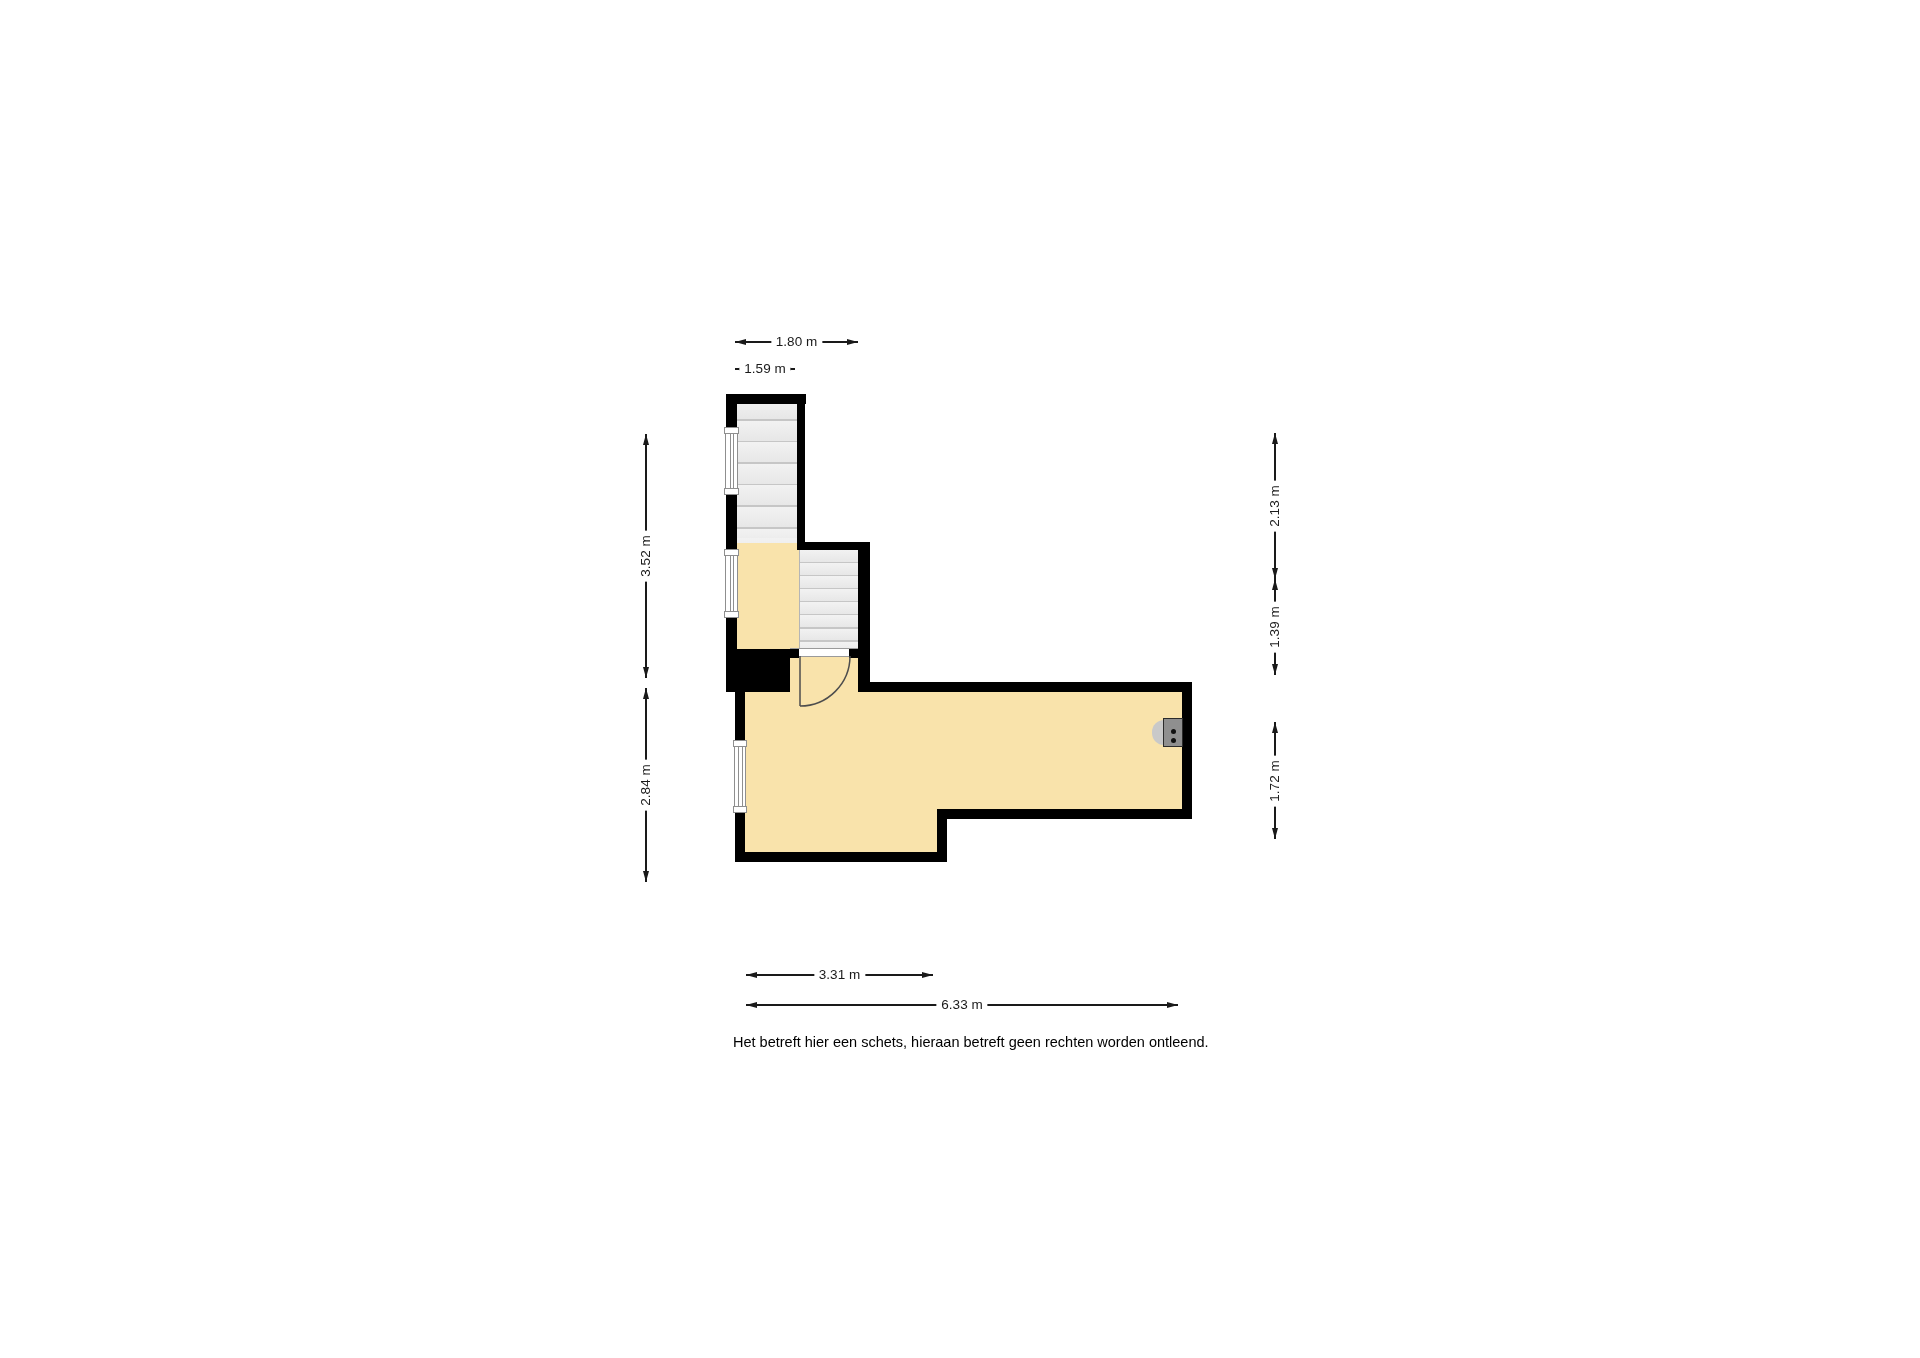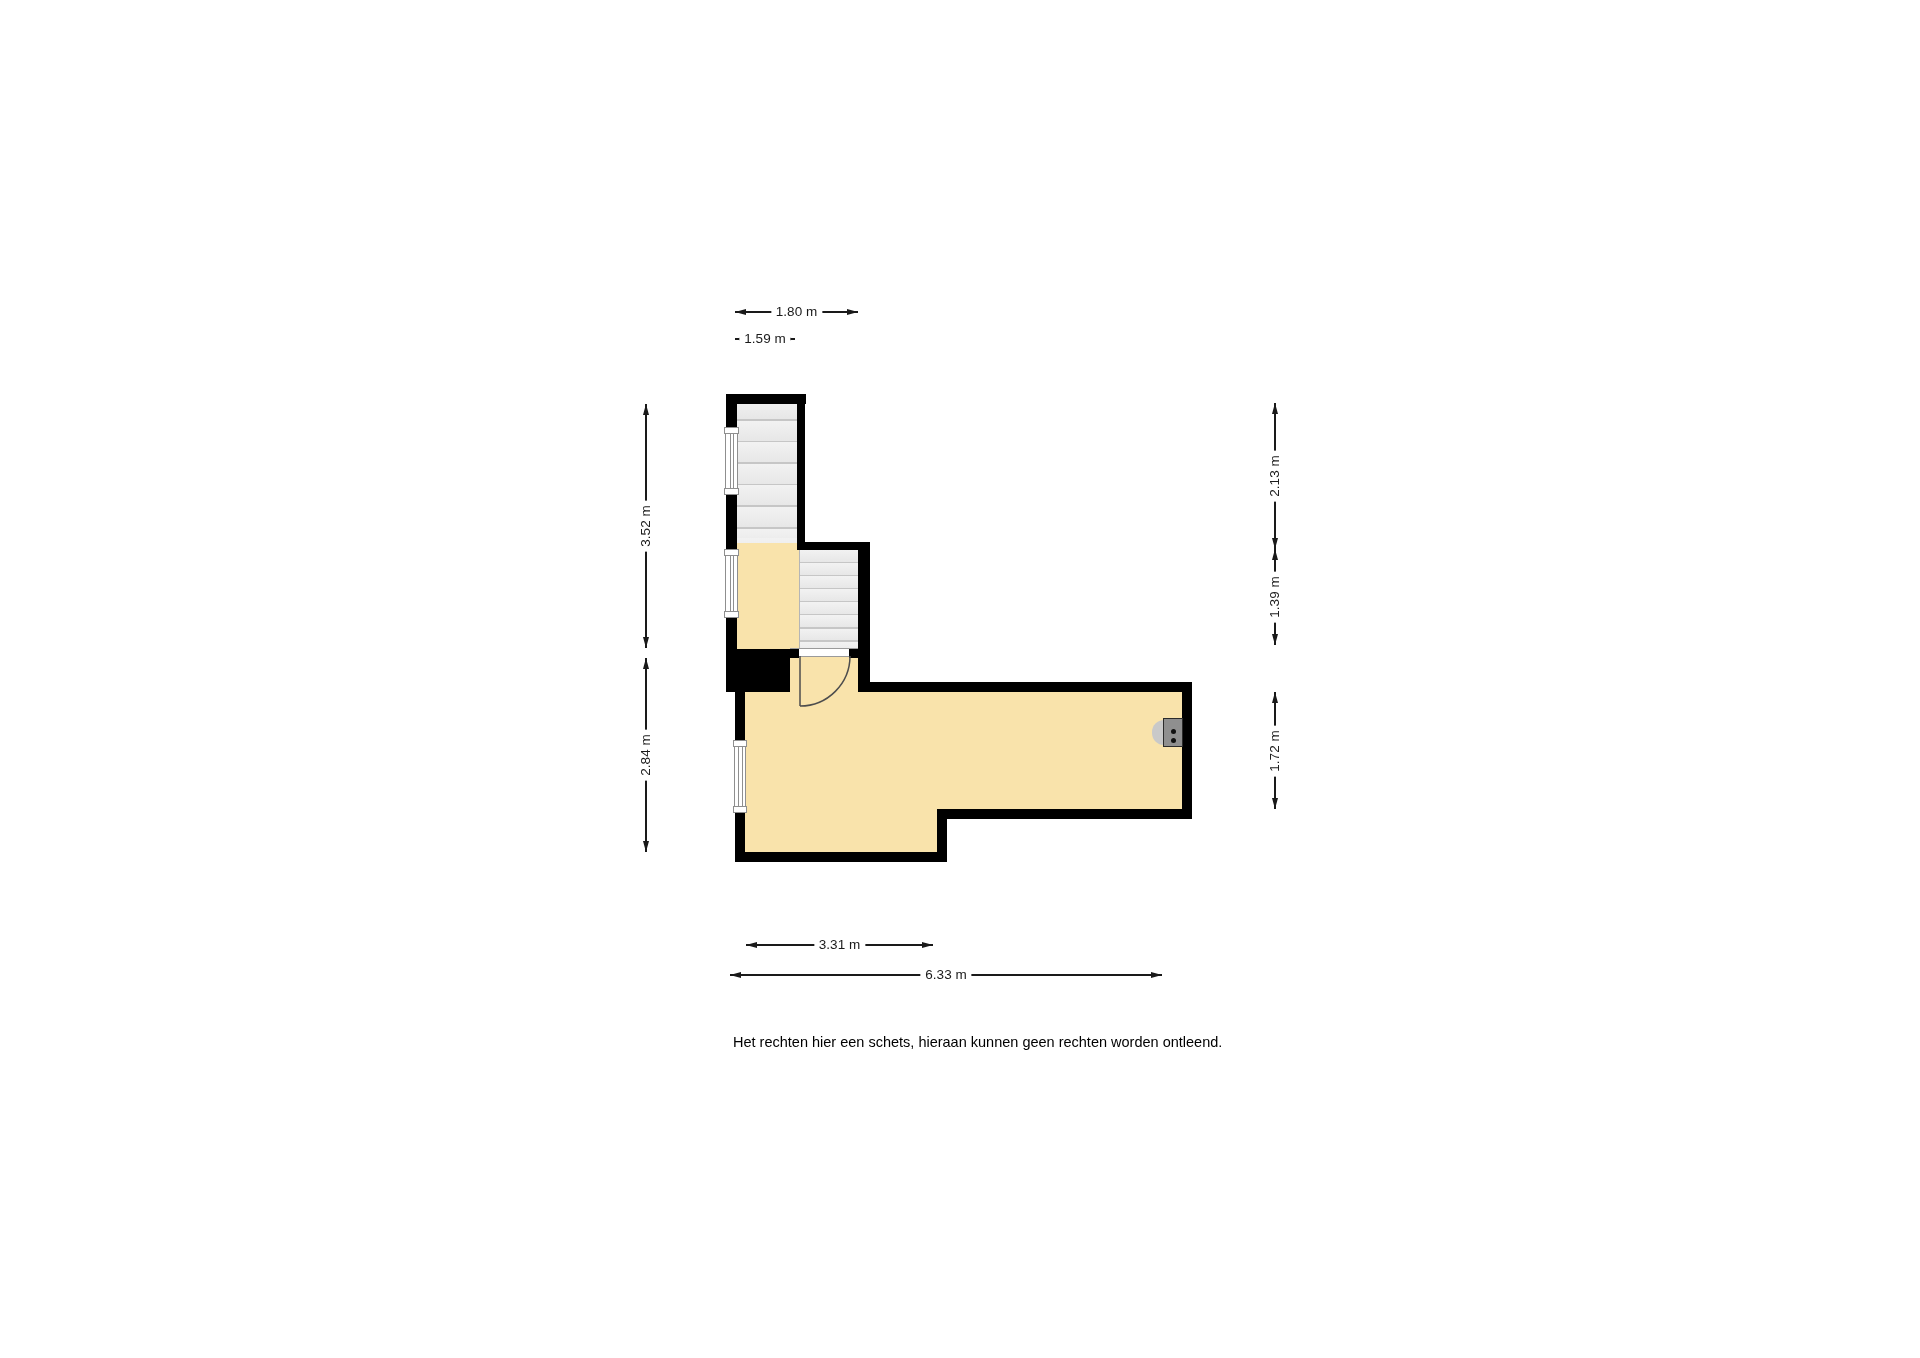--- a/index.html
+++ b/index.html
@@ -42,21 +42,21 @@
   .window{
     background:#fff;border:1px solid var(--window-line);
   }
   .window .pane{position:absolute;top:0;bottom:0;width:1px;background:var(--window-line);}
   .window .cap{position:absolute;left:-2px;right:-2px;height:5px;background:#fff;border:1px solid var(--window-line);}
   .threshold{
     background:#fff;border-top:1px solid #9a9a9a;border-bottom:1px solid #9a9a9a;
   }
   .jamb{position:absolute;top:0;width:9px;height:9px;background:var(--wall);}
   
-  .dim{position:absolute;font-size:13.5px;line-height:1;color:var(--dim-color);}
+  .dim{position:absolute;font-size:13.5px;line-height:1;color:var(--dim-color);margin-top:30px;}
   .dim .line-h{position:absolute;left:0;right:0;top:50%;height:1.3px;margin-top:-0.65px;background:var(--dim-color);}
   .dim .line-v{position:absolute;top:0;bottom:0;left:50%;width:1.3px;margin-left:-0.65px;background:var(--dim-color);}
   .dim .arr-l{position:absolute;left:0;top:50%;transform:translateY(-50%);width:0;height:0;
     border-top:3.5px solid transparent;border-bottom:3.5px solid transparent;border-right:11px solid var(--dim-color);}
   .dim .arr-r{position:absolute;right:0;top:50%;transform:translateY(-50%);width:0;height:0;
     border-top:3.5px solid transparent;border-bottom:3.5px solid transparent;border-left:11px solid var(--dim-color);}
   .dim .arr-u{position:absolute;top:0;left:50%;transform:translateX(-50%);width:0;height:0;
     border-left:3.5px solid transparent;border-right:3.5px solid transparent;border-bottom:11px solid var(--dim-color);}
   .dim .arr-d{position:absolute;bottom:0;left:50%;transform:translateX(-50%);width:0;height:0;
     border-left:3.5px solid transparent;border-right:3.5px solid transparent;border-top:11px solid var(--dim-color);}
@@ -174,22 +174,22 @@
     <span class="arr-d"></span>
     <span class="lbl-v">1.72 m</span>
   </div>
 
   <div class="dim" style="left:746px;top:936px;width:187px;height:18px;">
     <span class="line-h"></span>
     <span class="arr-l"></span>
     <span class="arr-r"></span>
     <span class="lbl-h">3.31 m</span>
   </div>
-  <div class="dim" style="left:730px;top:966px;width:432px;height:18px;">
+  <div class="dim" style="left:746px;top:966px;width:432px;height:18px;">
     <span class="line-h"></span>
     <span class="arr-l"></span>
     <span class="arr-r"></span>
     <span class="lbl-h">6.33 m</span>
   </div>
 
-  <div class="disclaimer">Het rechten hier een schets, hieraan kunnen geen rechten worden ontleend.</div>
+  <div class="disclaimer">Het betreft hier een schets, hieraan betreft geen rechten worden ontleend.</div>
 
 </div>
 
 </body></html>

